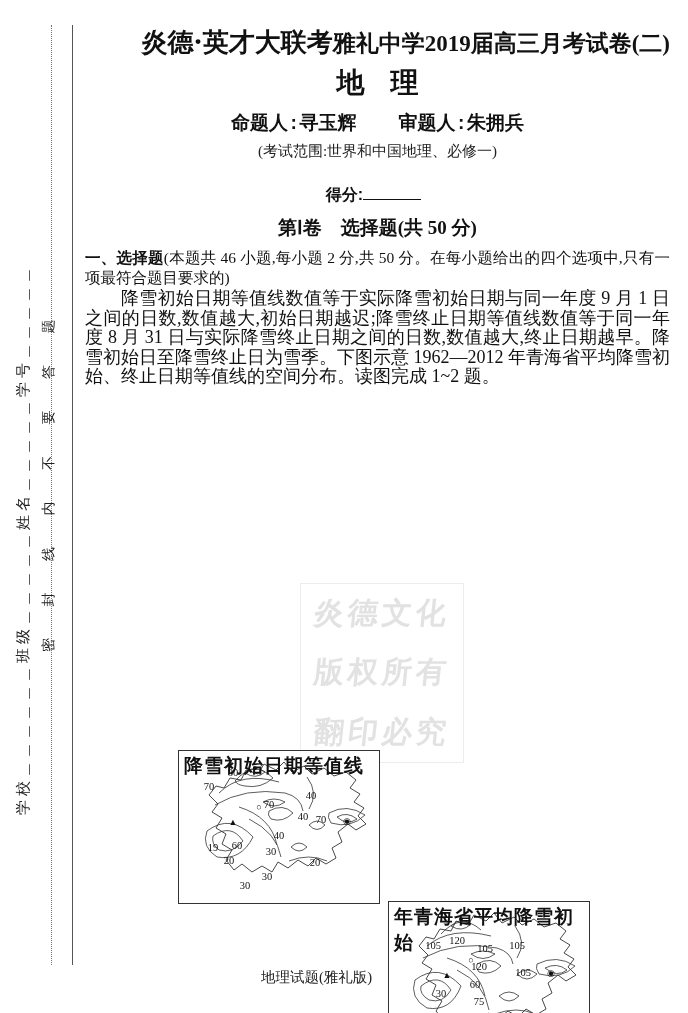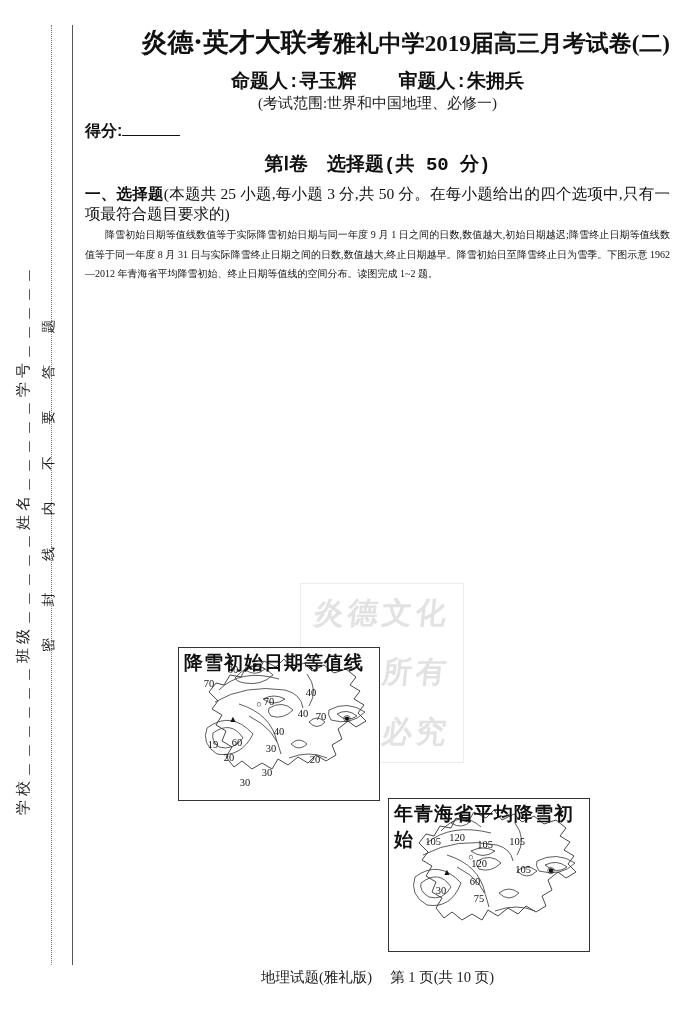--- a/index.html
+++ b/index.html
@@ -14,30 +14,30 @@
   .v-seal{left:40px;top:652px;width:365px;font-size:14px;letter-spacing:14px;color:#222;background:transparent;}
   
   .content{position:absolute;left:85px;top:25px;width:585px;}
   .h-title{text-align:right;font-size:23px;font-weight:bold;white-space:nowrap;}
   .h-title .brush{font-size:26px;font-family:"DejaVu Serif",serif;font-weight:bold;}
   .h-subject{text-align:center;font-size:28px;font-weight:bold;letter-spacing:26px;text-indent:26px;
              font-family:"Liberation Sans","DejaVu Sans",sans-serif;margin-top:4px;}
   .h-people{text-align:center;font-size:19px;font-weight:bold;
             font-family:Liberation Mono, monospace;margin-top:8px;}
   .h-people .gap{display:inline-block;width:42px;}
-  .h-scope{text-align:center;font-size:15px;color:#222;}
-  .score-row{text-align:left;font-size:16px;font-weight:bold;margin-top:8px;padding-right:8px;
+  .h-scope{text-align:center;font-size:15px;margin-top:6px;color:#222;}
+  .score-row{text-align:center;font-size:16px;font-weight:bold;margin-top:24px;padding-right:8px;
              font-family:"Liberation Sans","DejaVu Sans",sans-serif;}
   .blank-line{display:inline-block;width:58px;border-bottom:1px solid #111;height:14px;}
   .intro{font-size:15.5px;margin-top:10px;text-indent:2em;}
   .part-title{text-align:center;font-size:19px;font-weight:bold;margin-top:9px;
-              font-family:Liberation Mono, monospace;}
+              font-family:Liberation Serif, serif;}
   .section-note{font-size:15.5px;margin-top:7px;line-height:19.5px;text-align:justify;}
   .section-note .lead{font-weight:bold;font-family:"Liberation Sans","DejaVu Sans",sans-serif;}
-  .passage{font-size:10px;line-height:19.6px;text-align:justify;text-indent:2em;margin-top:2px;}
+  .passage{font-size:18px;line-height:19.6px;text-align:justify;text-indent:2em;margin-top:2px;}
   
   .mapbox{position:absolute;width:200px;height:152px;border:1px solid #333;background:#fff;}
   .mapbox .mtitle{position:absolute;left:5px;top:2px;font-size:19px;font-weight:600;letter-spacing:1px;z-index:3;}
   .mapbox svg{position:absolute;left:0;top:0;}
   .clabel{position:absolute;font-size:10.5px;transform:translate(-50%,-50%);z-index:2;background:transparent;}
   .msym{position:absolute;font-size:9px;transform:translate(-50%,-50%);z-index:2;}
   
   .watermark{position:absolute;left:300px;top:583px;width:162px;height:178px;border:1px solid #ececec;
              display:flex;flex-direction:column;justify-content:space-around;align-items:center;
              pointer-events:none;z-index:0;}
@@ -61,30 +61,31 @@
 
   <div class="rule-dotted"></div>
   <div class="rule-solid"></div>
   <div class="v-rot v-fields">学校＿＿＿＿＿＿班级＿＿＿＿＿姓名＿＿＿＿＿学号＿＿＿＿＿</div>
   <div class="v-rot v-seal">密 封 线 内 不 要 答 题</div>
 
   <div class="content z1">
     <div class="h-title">
       <span class="brush">炎德·英才大联考</span><span>雅礼中学2019届高三月考试卷(二)</span>
     </div>
+    <div class="h-subject">地理</div>
     <div class="h-people">
       <span>命题人:寻玉辉</span><span class="gap"></span><span>审题人:朱拥兵</span>
     </div>
     <div class="h-scope">(考试范围:世界和中国地理、必修一)</div>
     <div class="score-row">
       <span>得分:</span><span class="blank-line"></span>
     </div>
     <div class="part-title">第Ⅰ卷　选择题(共 50 分)</div>
     <div class="section-note">
-      <span class="lead">一、选择题</span><span>(本题共 25 小题,每小题 3 分,共 50 分。在每小题给出的四个选项中,只有一项最符合题目要求的)</span>
+      <span class="lead">一、选择题</span><span>(本题共 46 小题,每小题 2 分,共 50 分。在每小题给出的四个选项中,只有一项最符合题目要求的)</span>
     </div>
     <div class="passage">降雪初始日期等值线数值等于实际降雪初始日期与同一年度 9 月 1 日之间的日数,数值越大,初始日期越迟;降雪终止日期等值线数值等于同一年度 8 月 31 日与实际降雪终止日期之间的日数,数值越大,终止日期越早。降雪初始日至降雪终止日为雪季。下图示意 1962—2012 年青海省平均降雪初始、终止日期等值线的空间分布。读图完成 1~2 题。</div>
   </div>
 
   <div class="mapbox z1" style="left:178px;top:388px;">
     <span class="mtitle">降雪初始日期等值线</span>
     <svg width="200" height="152" viewBox="0 0 200 152">
       <g fill="none" stroke="#333" stroke-width="0.8">
         <path d="M30,44 L37,35 L45,37 L51,27 L62,29 L67,19 L79,23 L85,13 L97,19 L105,11 L113,21 L125,15 L133,23 L145,17 L155,25 L167,21 L177,29 L171,37 L181,43 L175,51 L185,57 L179,65 L187,73 L177,79 L169,73 L159,81 L163,91 L153,97 L157,107 L147,113 L137,107 L129,115 L119,109 L109,117 L99,111 L93,121 L83,115 L73,121 L63,113 L55,119 L47,109 L53,99 L43,93 L47,83 L37,77 L43,67 L33,61 L39,53 Z" stroke-width="0.9"></path>
         <path d="M66,22 Q76,13 86,21 Q77,29 66,22 Z"></path>

